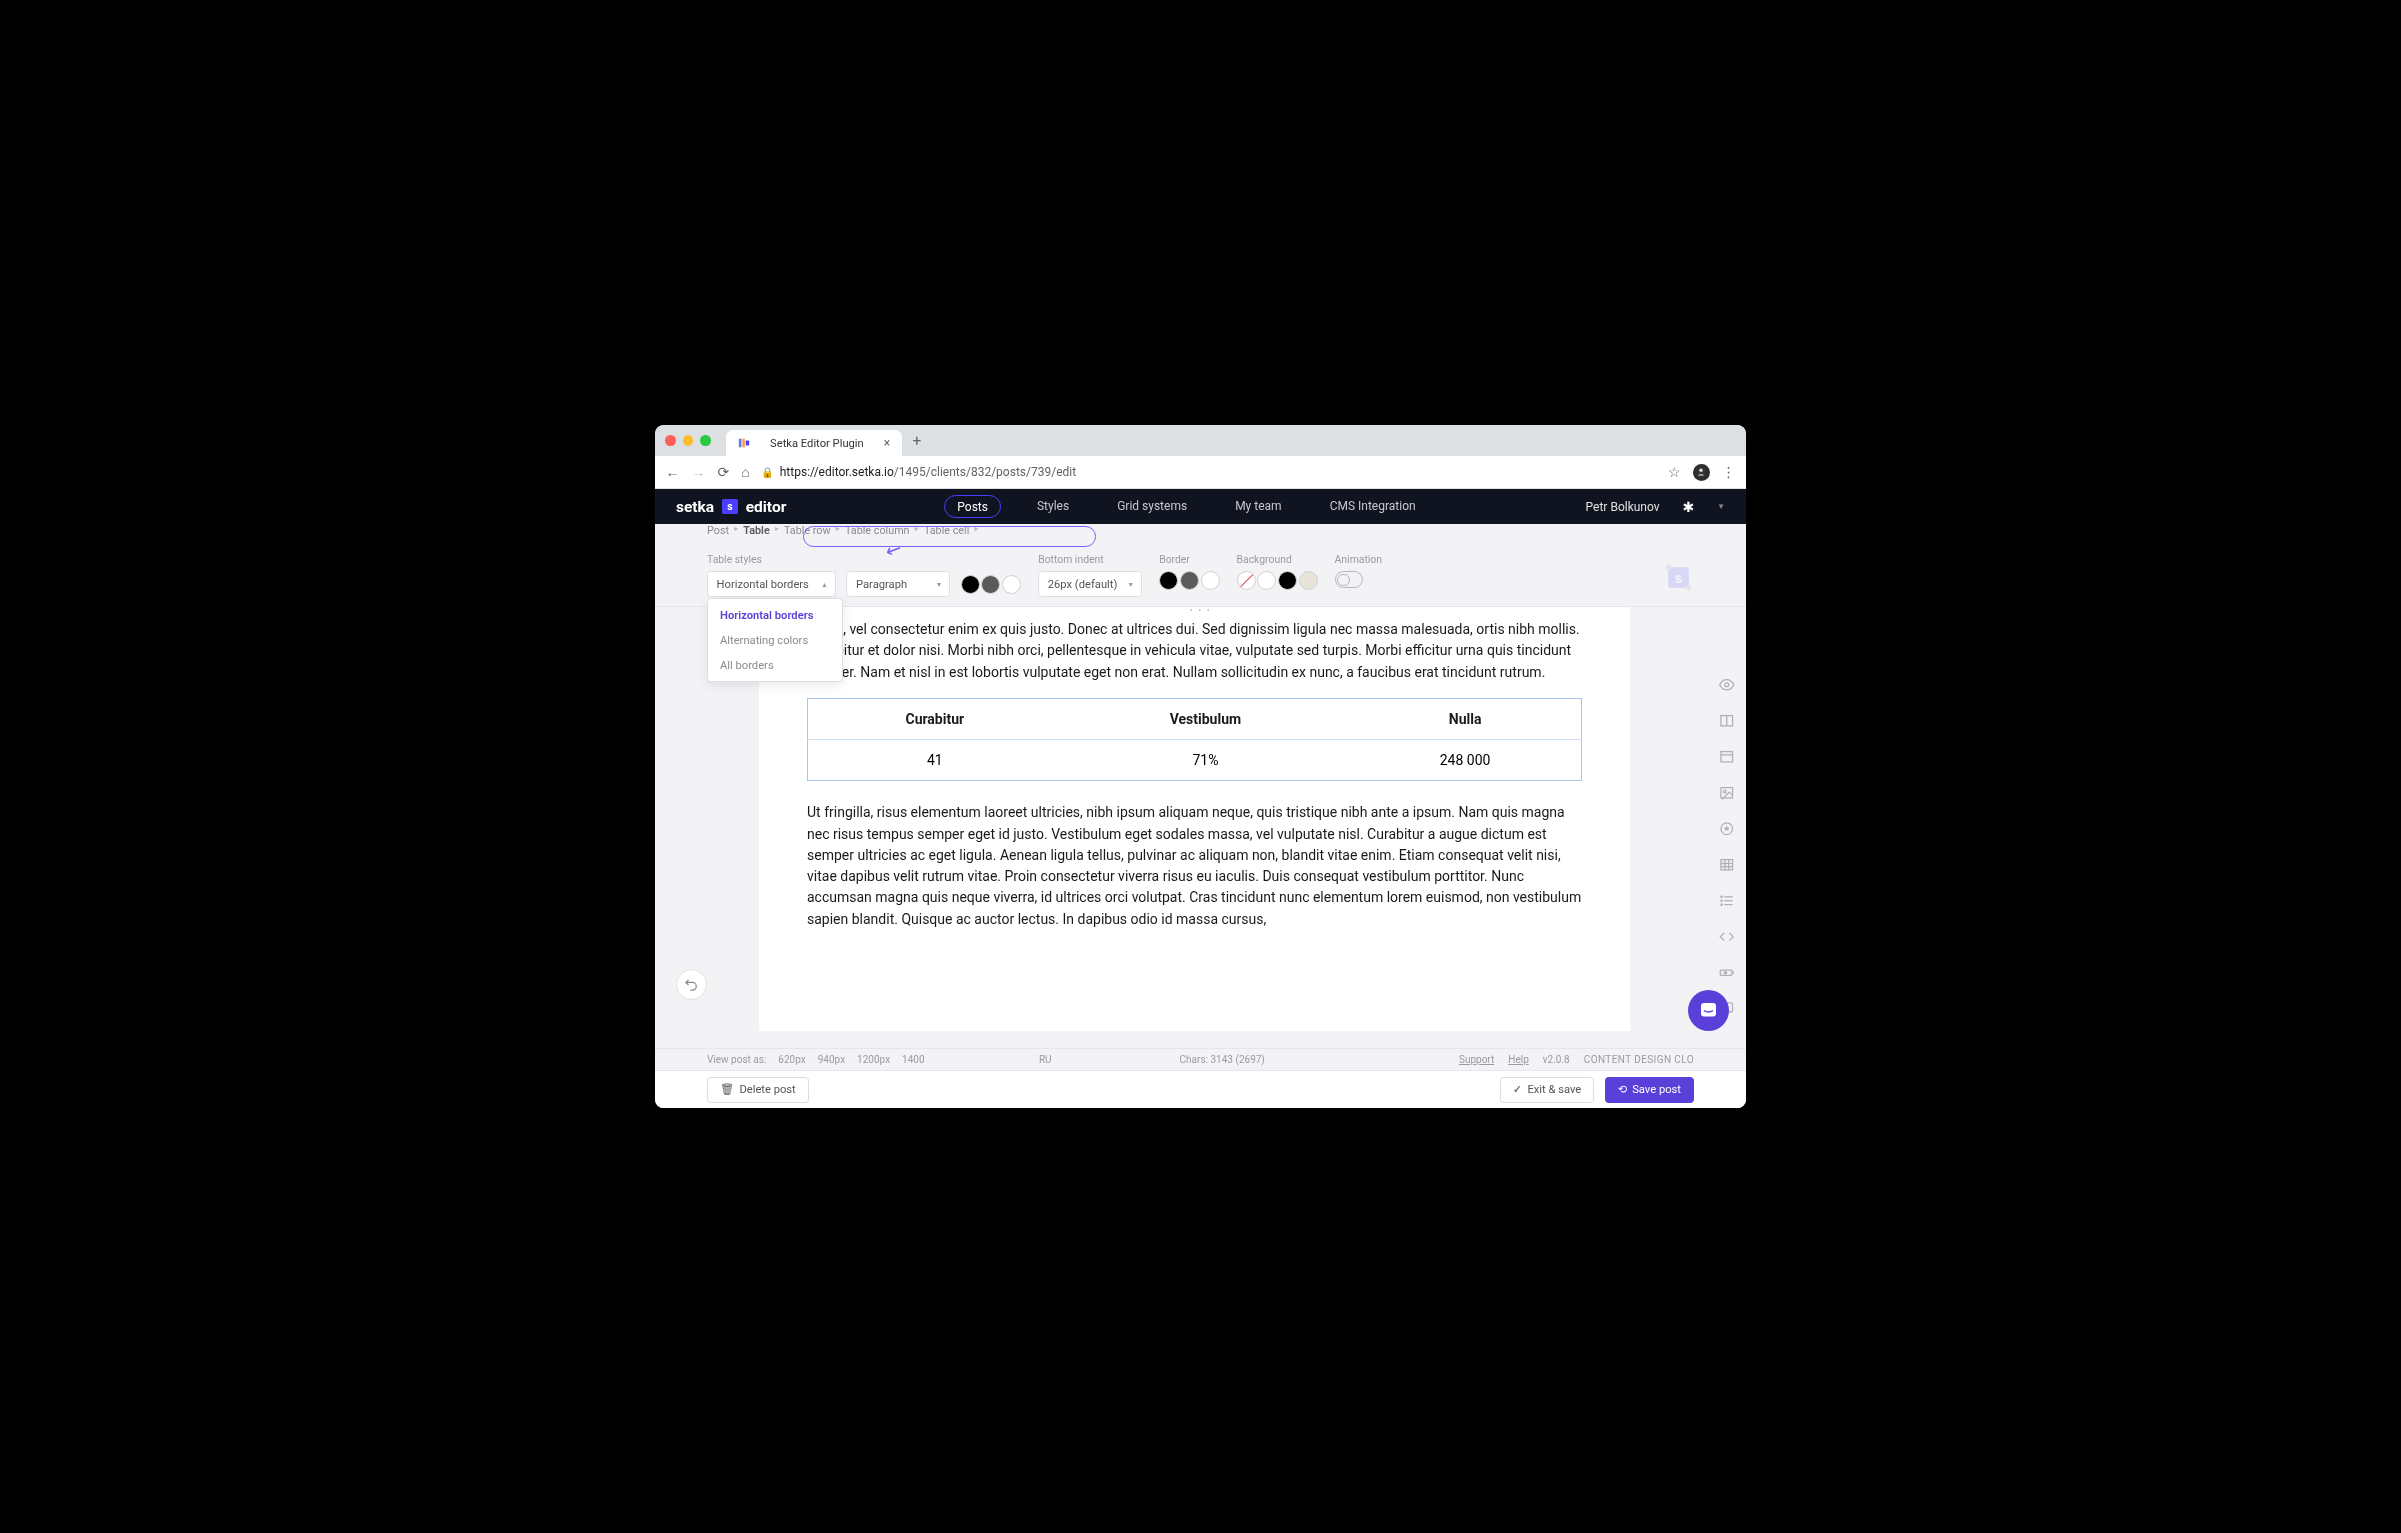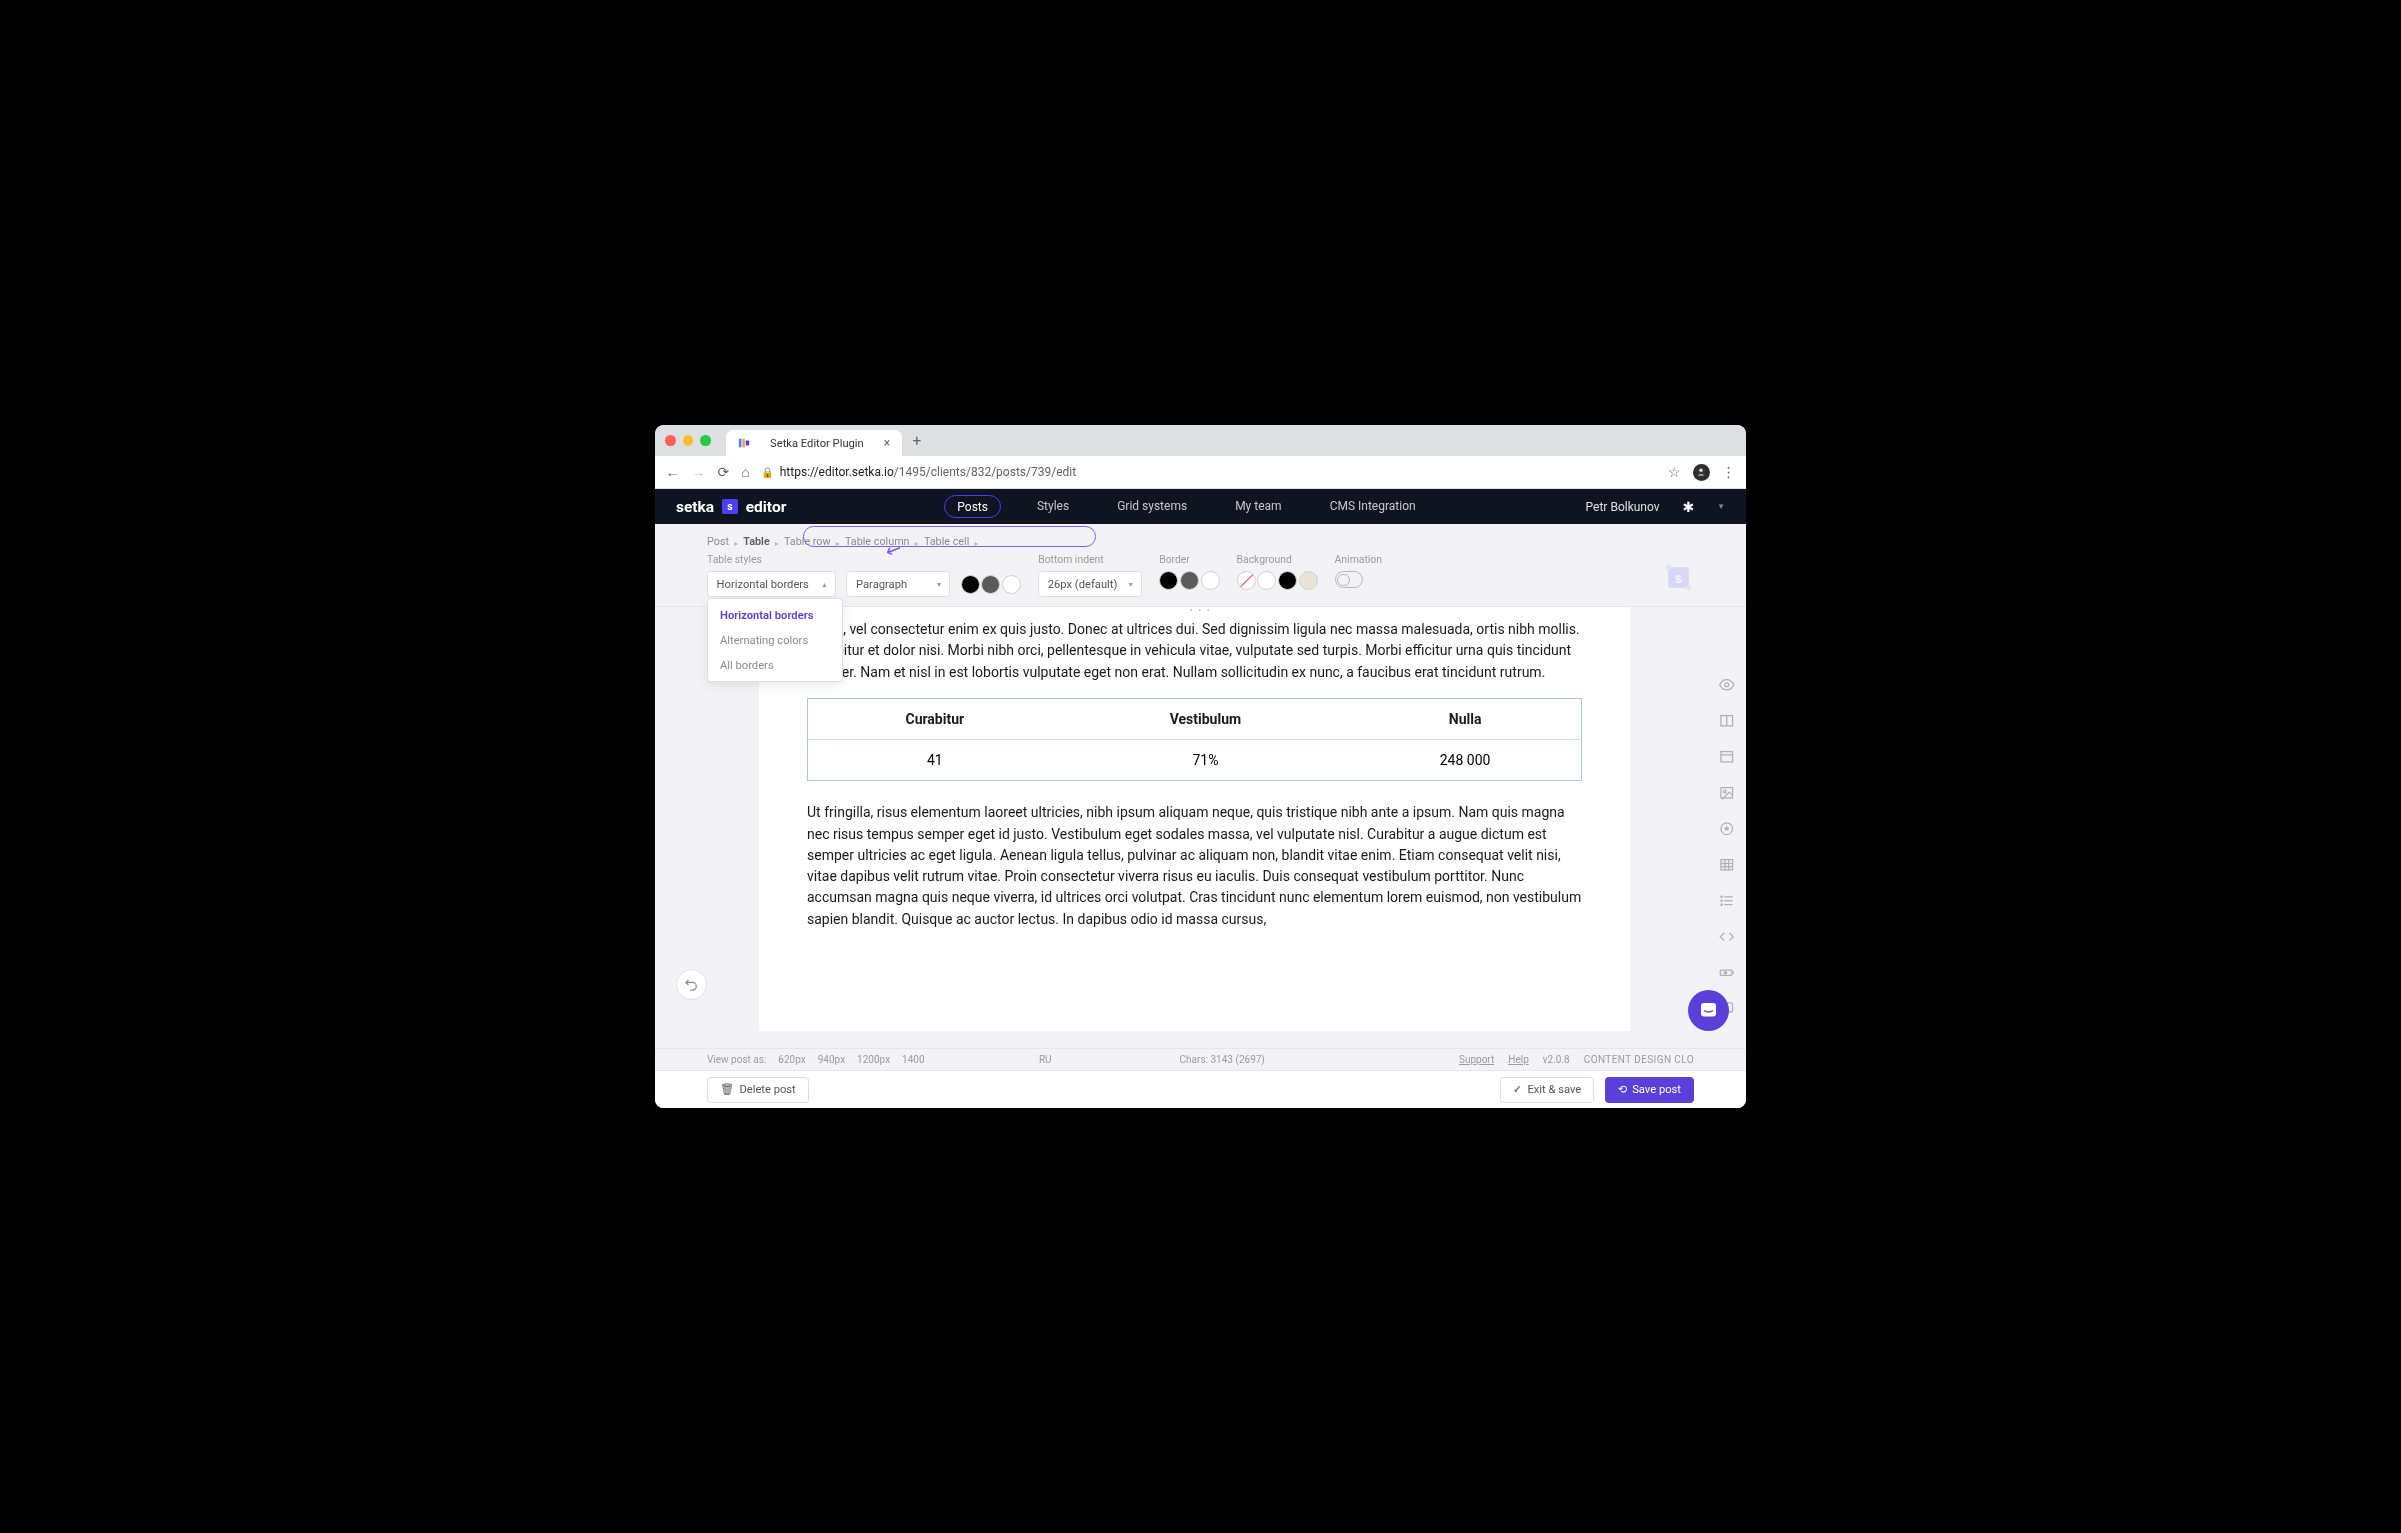--- a/index.html
+++ b/index.html
@@ -27,21 +27,21 @@
 
 .appbar { height: 35px; background: #0f1420; display: flex; align-items: center; padding: 0 21px; gap: 24px; color:#fff; }
 .logo { font-weight:700; font-size:15.5px; letter-spacing:0; display:flex; align-items:center; gap:8px; }
 .logo .logo-s { background:#4a3fff; color:#fff; width:15.5px; height:15.5px; display:inline-flex; align-items:center; justify-content:center; font-size:10.4px; border-radius:1.7px; font-weight:700;}
 .appnav { display:flex; gap:24px; margin-left:auto; margin-right:auto; }
 .appnav-item { font-size:12px; color:#c5c8d0; cursor:pointer; padding:3.5px 12px; border-radius:12px; }
 .appnav-item.active { border:1.3px solid #4a3fff; color:#fff; }
 .user-area { display:flex; align-items:center; gap:23px; color:#e0e0e0; font-size:12px; }
 .gear-icon { color:#fff; font-size:14px; }
 
-.breadcrumb { height: 24px; background:#f3f3f5; display:flex; align-items:flex-end; padding:0 52px; gap:5.2px; font-size:10.8px; color:#8a8a92; position:relative;}
+.breadcrumb { height: 24px; background:#f3f3f5; display:flex; align-items:flex-start; padding:0 52px; gap:5.2px; font-size:10.8px; color:#8a8a92; position:relative;}
 .breadcrumb .bc-item { display:flex; align-items:center; gap:7px; }
 .breadcrumb .bc-sep { color:#b8b8c0; font-size:7.8px; }
 .breadcrumb .bc-highlight { position:absolute; left:148px; top:1.7px; width:293px; height:21px; border:1.3px solid #7a5cff; border-radius:10.4px; pointer-events:none;}
 .breadcrumb .bc-item.bold { color:#5a5a62; font-weight:600;}
 
 .toolbar { min-height: 59px; background:#f3f3f5; display:flex; align-items:flex-start; padding:5.2px 52px 8.6px; gap:17px; border-bottom:0.9px solid #e6e6ea; position:relative;}
 .tb-group { display:flex; flex-direction:column; gap:5.2px; }
 .tb-label { font-size:10.4px; color:#9a9aa2; }
 .tb-row { display:flex; gap:10.4px; align-items:center; }
 .tb-select { background:#fff; border:0.9px solid #dcdce2; border-radius:3.5px; height:26px; padding:0 8.6px; font-size:11.2px; color:#555; display:flex; align-items:center; gap:7px; min-width:129px; justify-content:space-between; cursor:pointer;}

